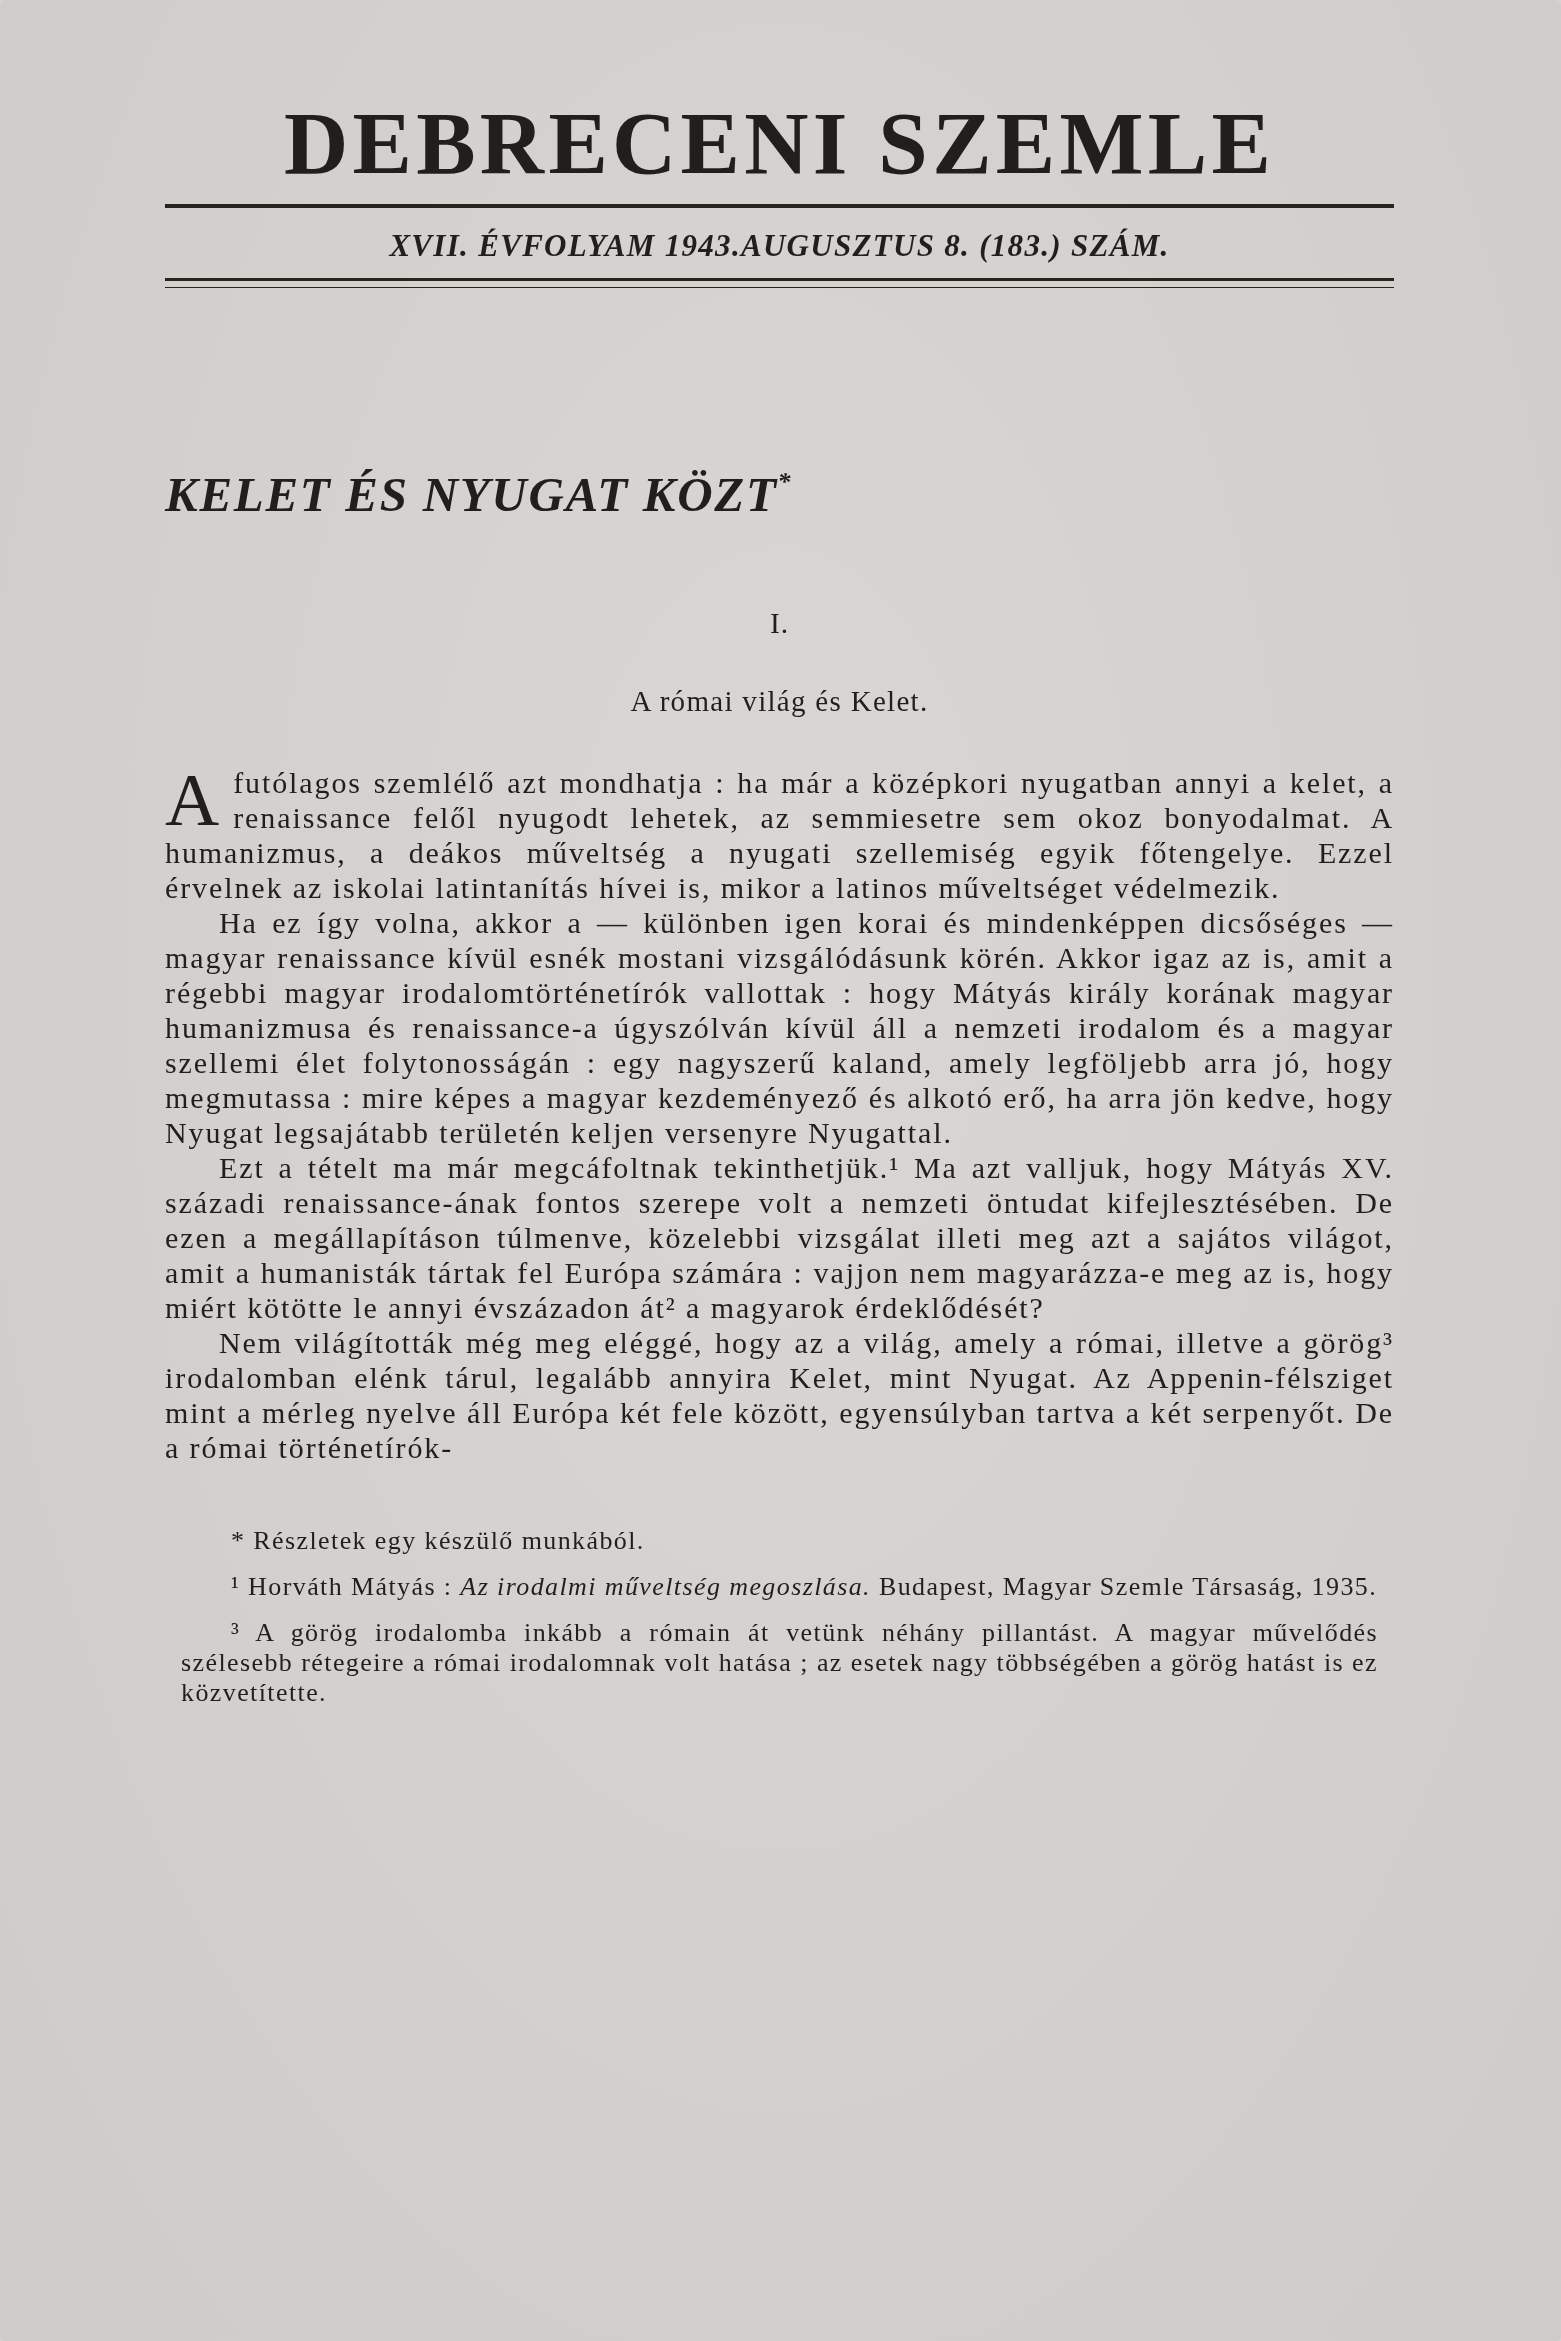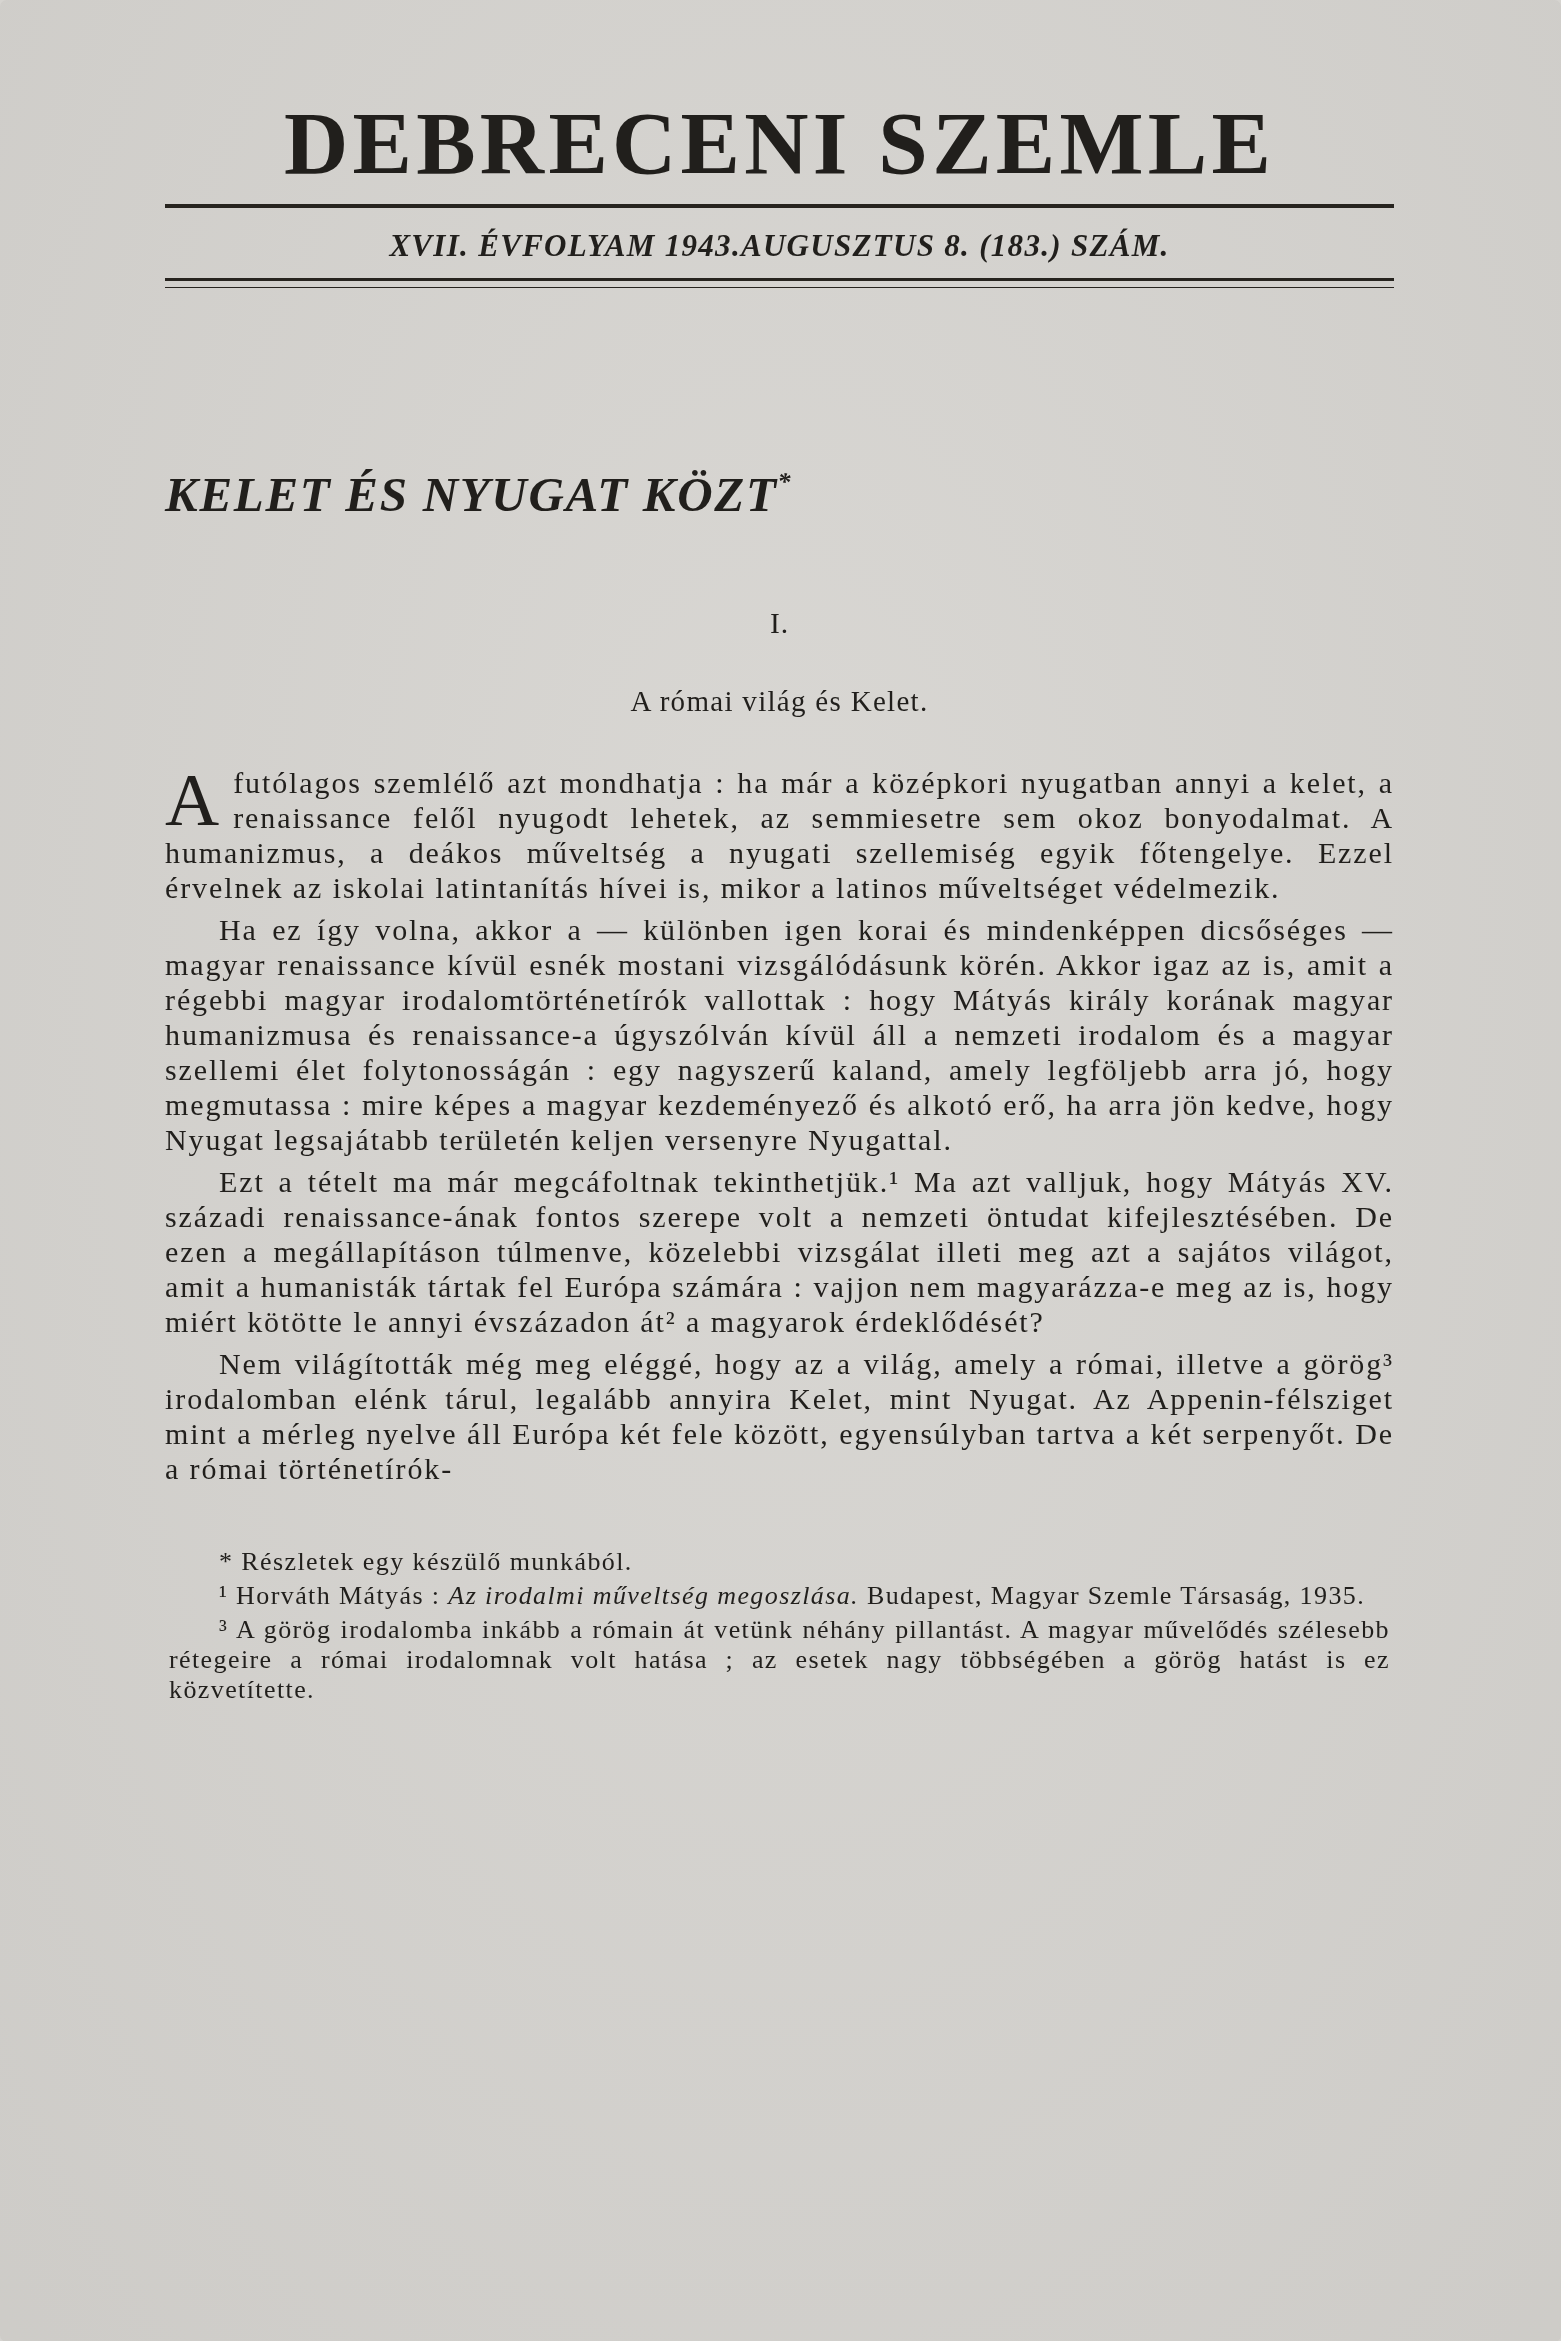--- a/index.html
+++ b/index.html
@@ -81,37 +81,37 @@
   }
   
   .body-text {
     margin-top: 47px;
     font-size: 30px;
     line-height: 35px;
     letter-spacing: 1.9px;
     text-align: justify;
   }
   .body-text p { margin: 0; }
-  .body-text p.indent { text-indent: 54px; margin-top: 7px; }
+  .body-text p.indent { text-indent: 54px; }
   .dropcap {
     float: left;
     font-size: 75px;
     line-height: 61px;
     padding: 4.3px 14px 0 0;
     letter-spacing: 0;
   }
   
   .footnotes {
     margin-top: 61px;
     font-size: 26px;
     line-height: 30px;
     letter-spacing: 1.4px;
     text-align: justify;
   }
-  .footnotes p { margin: 4px; text-indent: 50px; }
+  .footnotes p { margin: 16px; text-indent: 50px; }
   .footnotes em { font-style: italic; }
 </style>
 </head>
 <body>
 
 <div class="page">
 
   <header>
     <h1 class="journal-title">DEBRECENI SZEMLE</h1>
     <div class="rule-title"></div>

